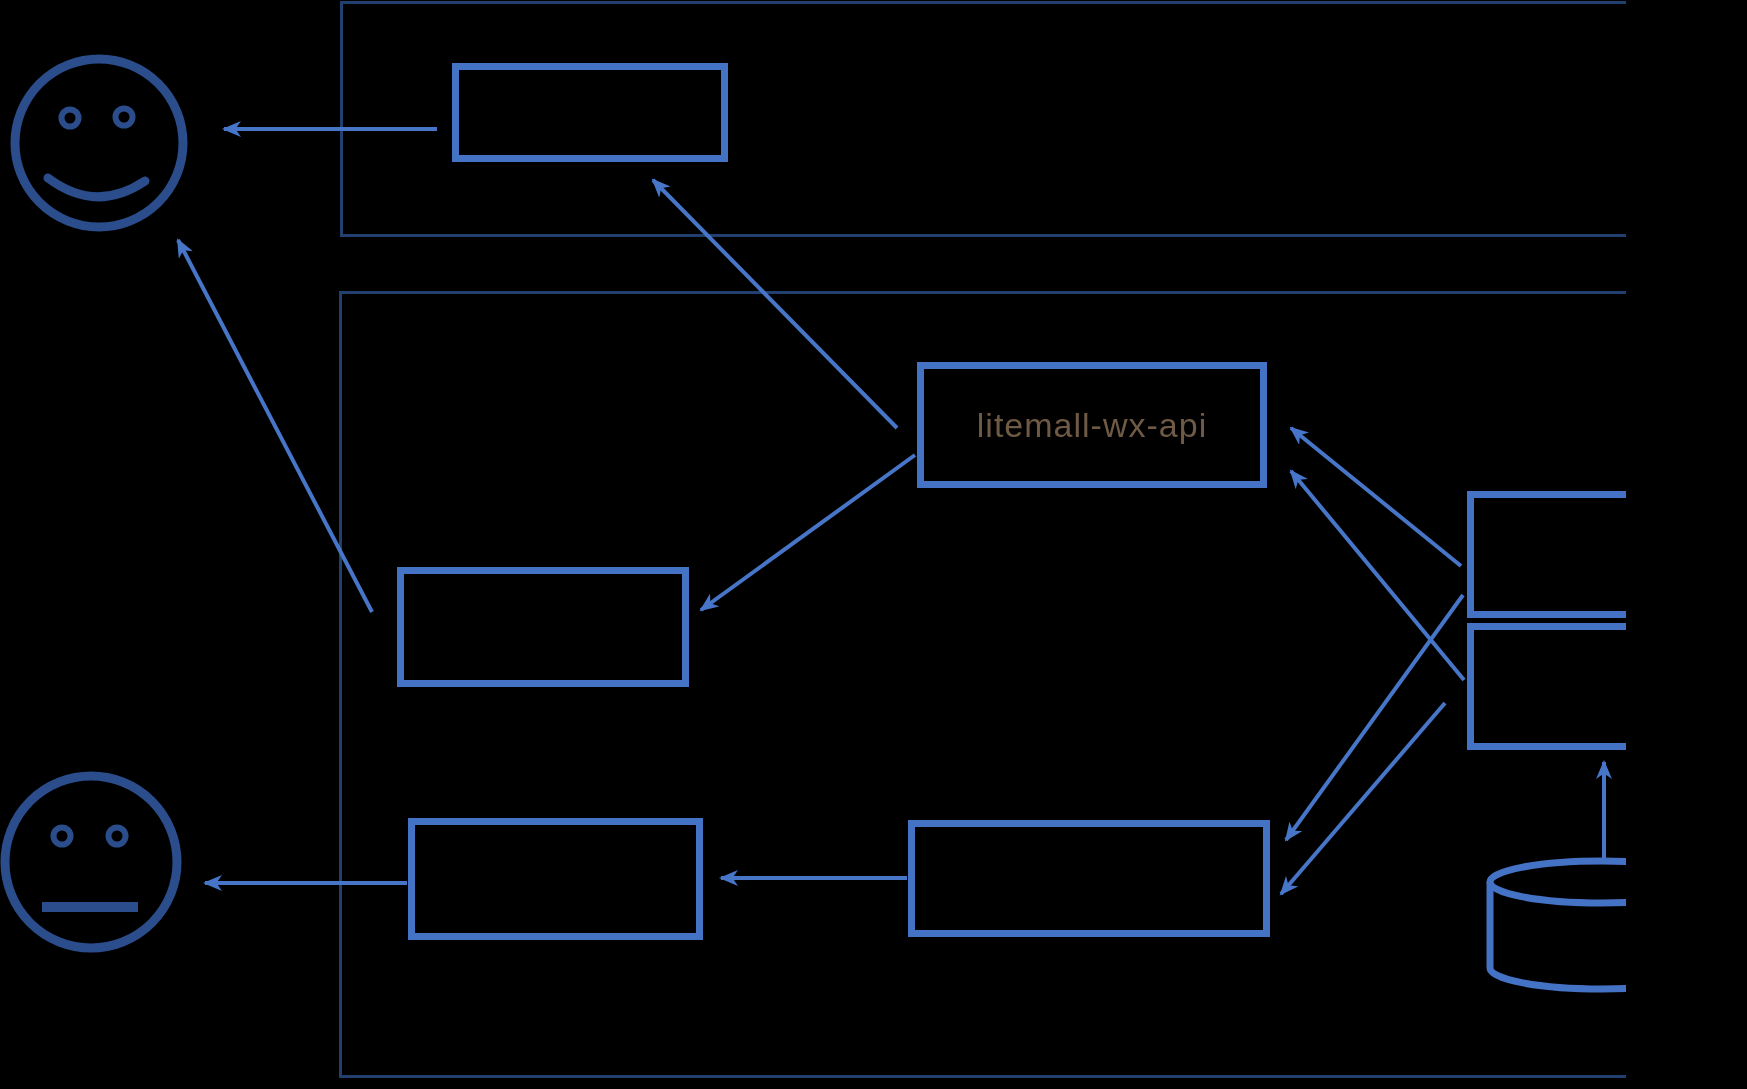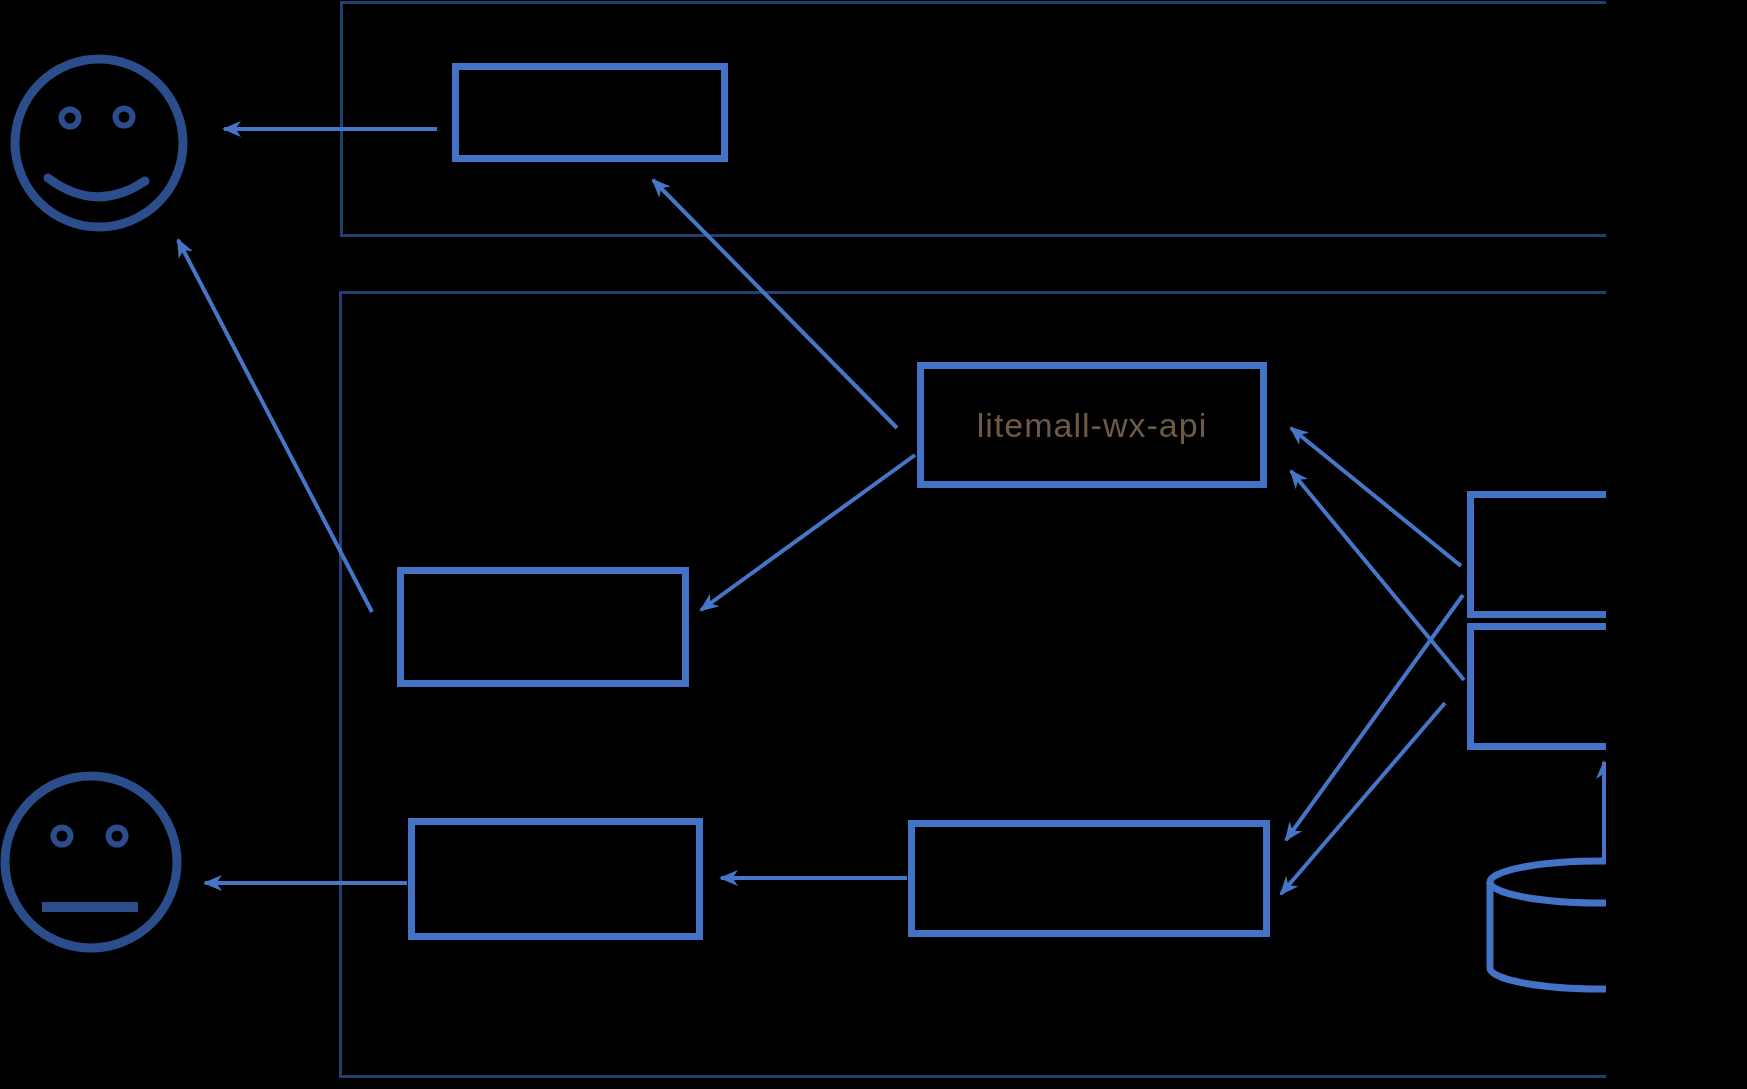--- a/index.html
+++ b/index.html
@@ -3,20 +3,21 @@
 <meta charset="utf-8">
 <style>
   html, body { margin: 0; padding: 0; background: #000; }
   #stage {
     position: relative;
     width: 1606px;
     height: 1089px;
     background: #000;
     overflow: hidden;
     font-family: "Liberation Sans", sans-serif;
+    padding-left: 20px;
   }
   .container-frame {
     position: absolute;
     border: 3px solid #21406f;
     box-sizing: border-box;
     background: transparent;
   }
   #top-container    { left: 340px; top: 1px;   width: 1397px; height: 236px; }
   #main-container   { left: 339px; top: 291px; width: 1402px; height: 787px; }
   .node-box {

